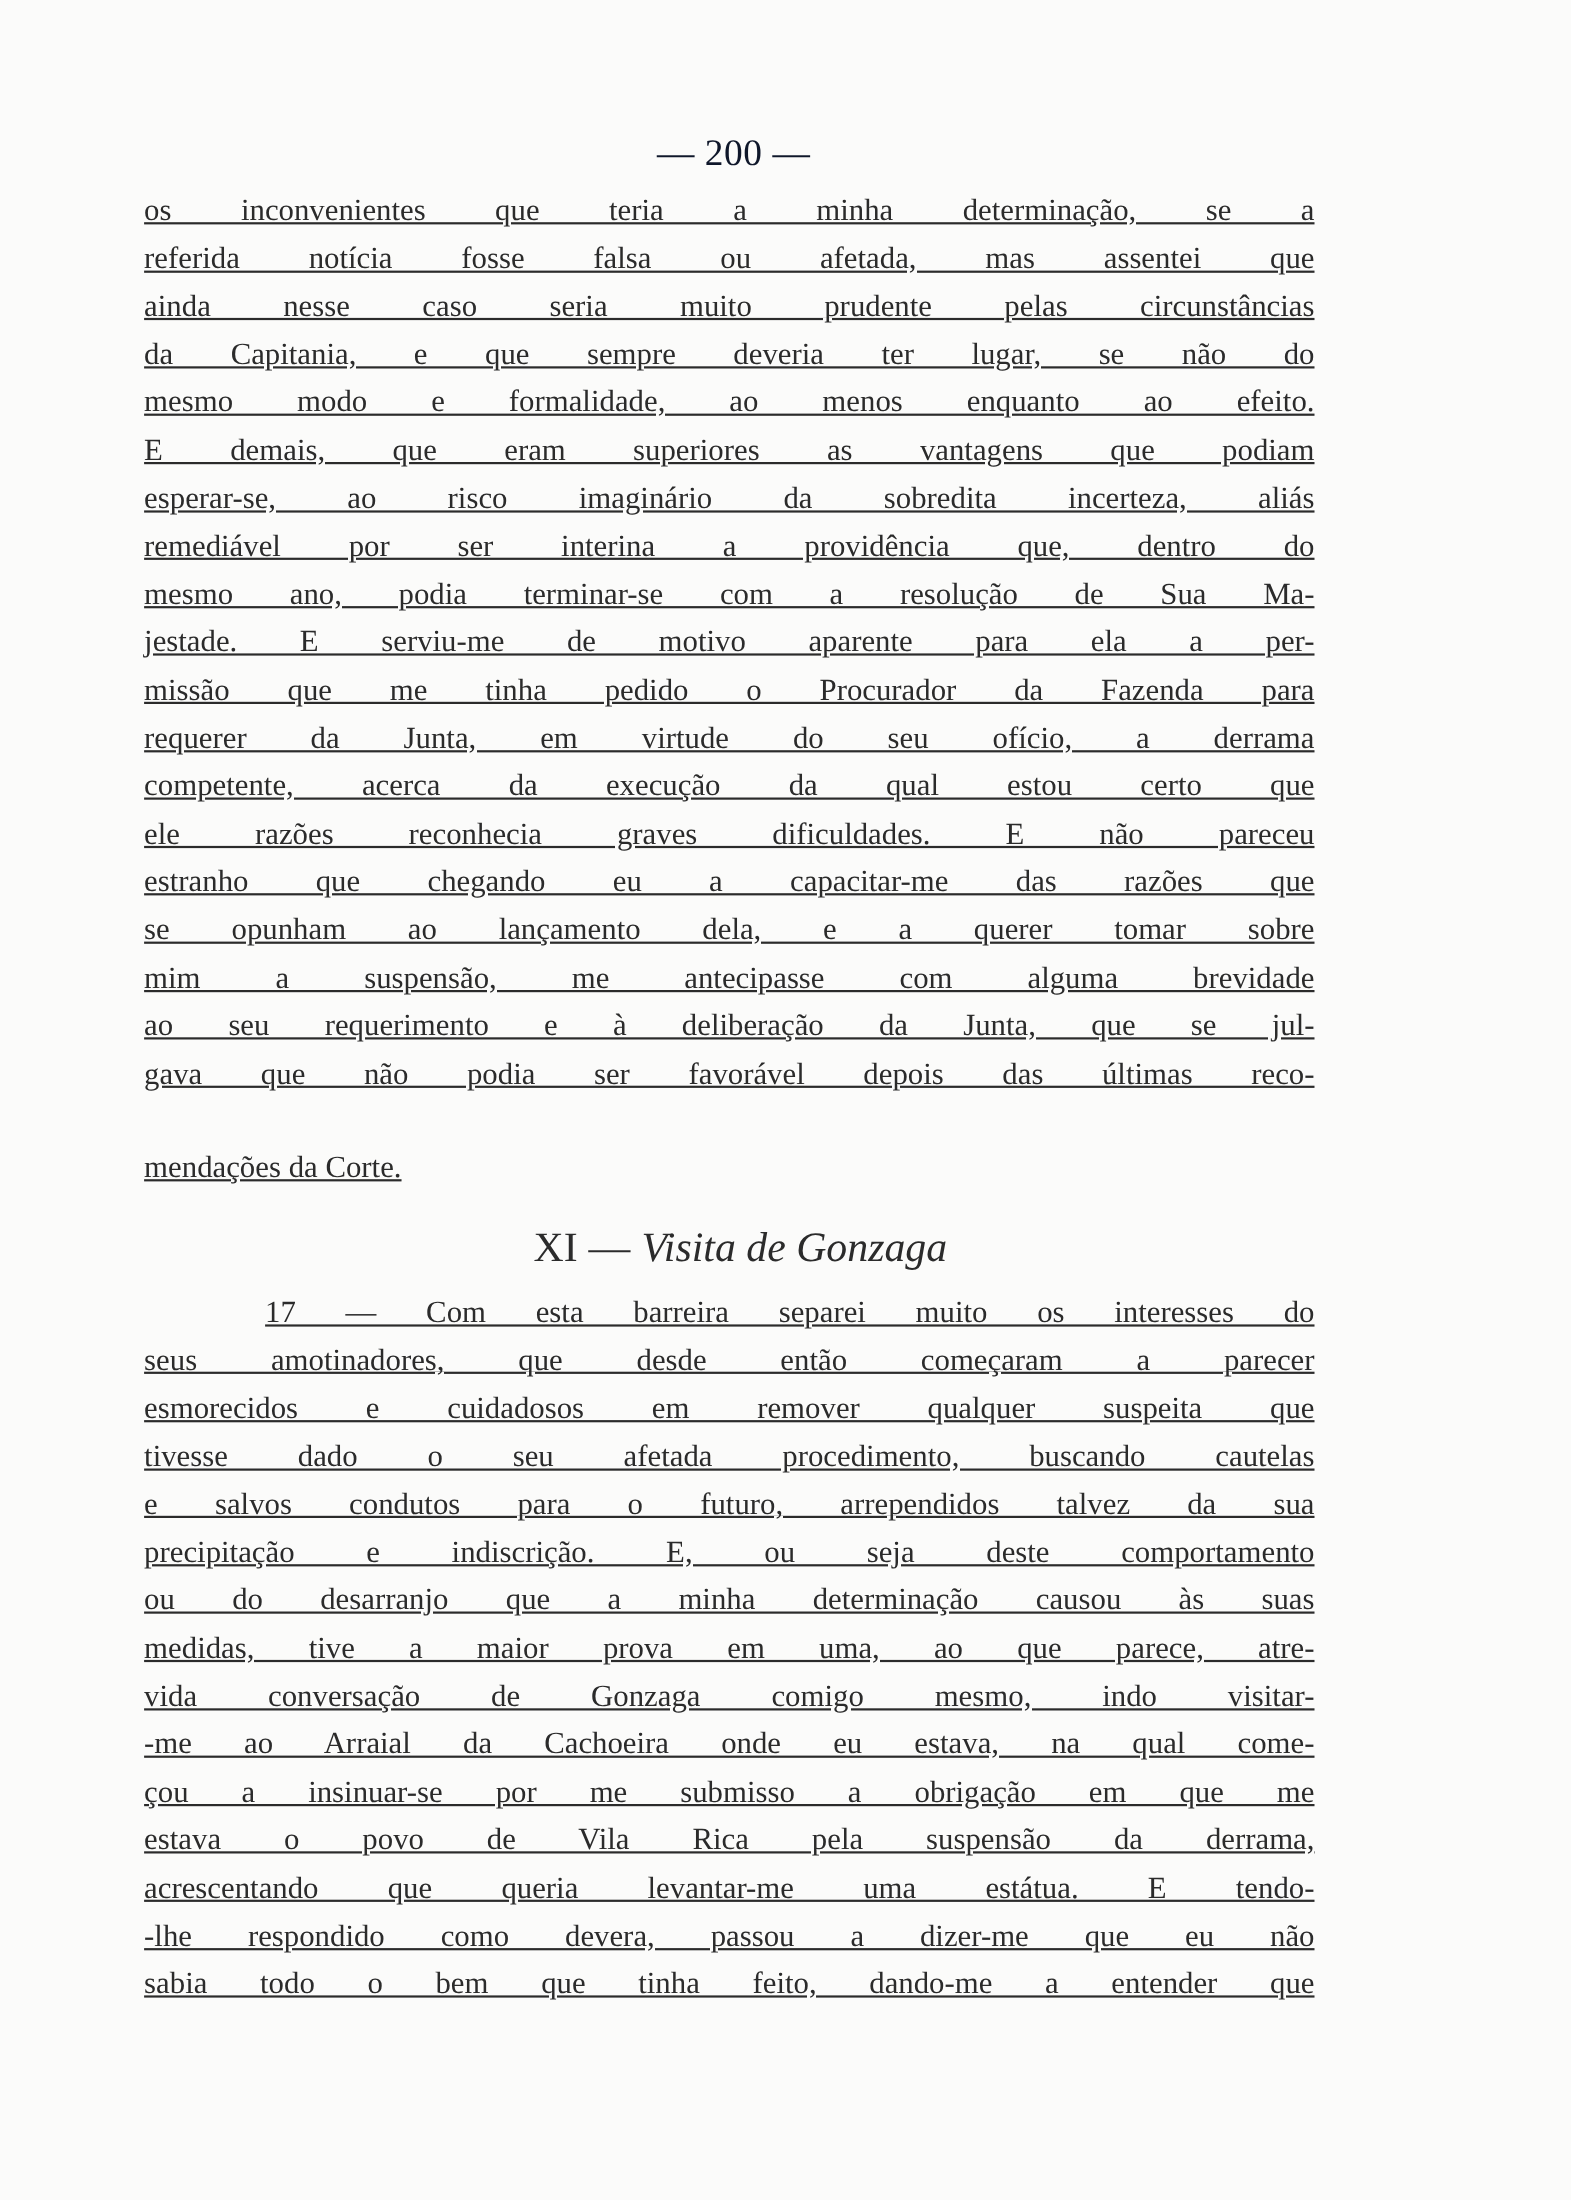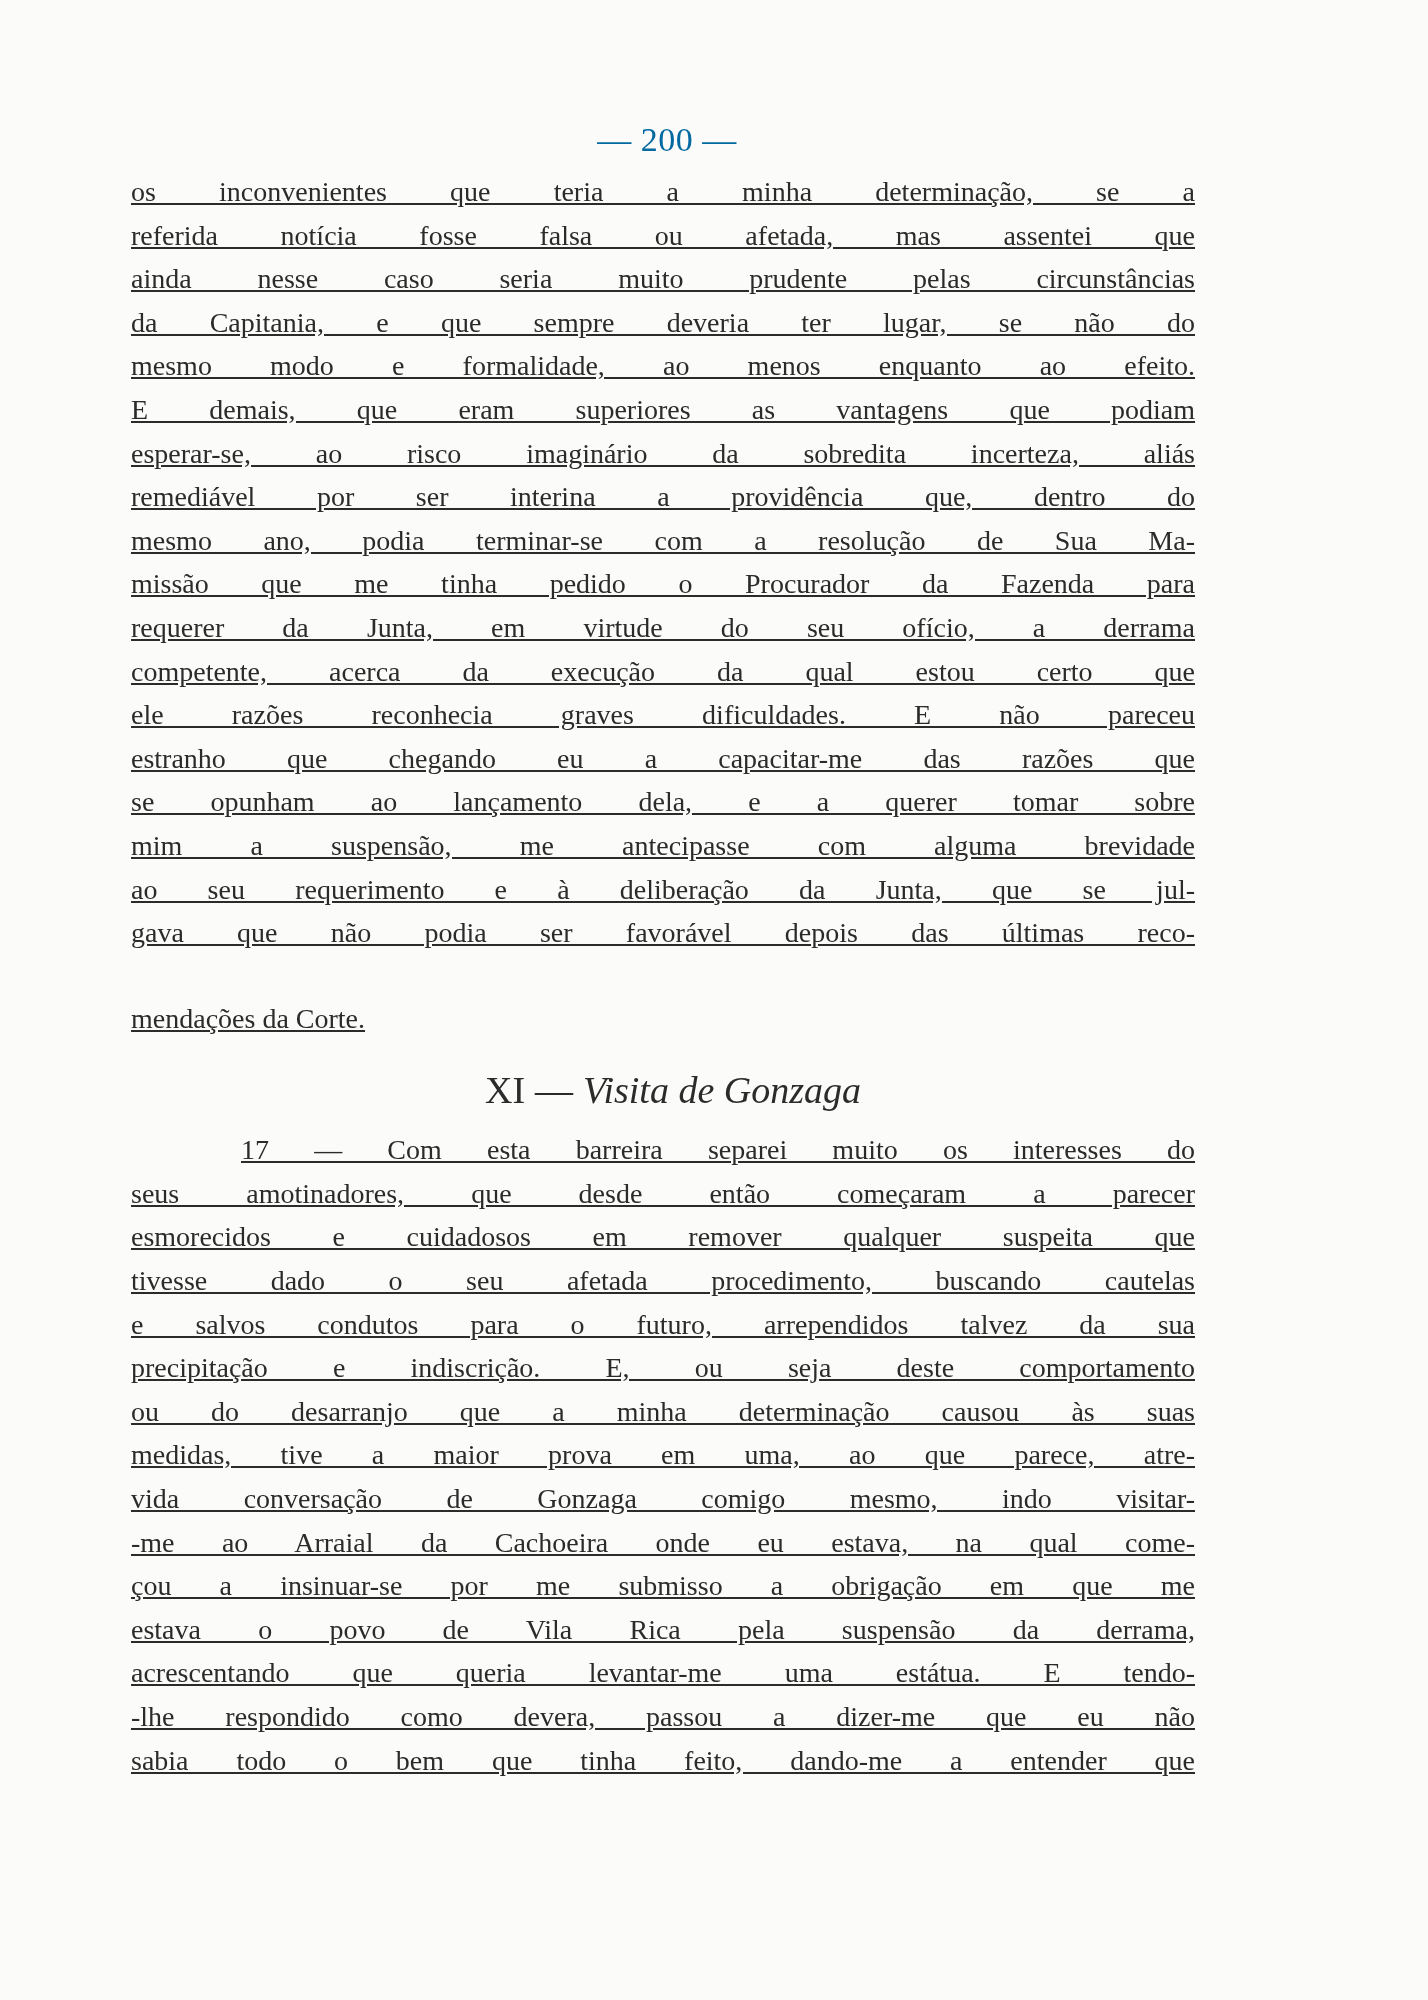--- a/index.html
+++ b/index.html
@@ -21,21 +21,21 @@
       top: 118px;
       width: 1064px;
     }
     .page-number {
       text-align: center;
       font-size: 34px;
       height: 44px;
       line-height: 44px;
       margin: 0 0 8px 0;
       letter-spacing: 0.5px;
-      color: #0369a1;
+      color: #0f172a;
       padding-left: 8px;
     }
     .body-text {
       font-size: 28px;
       line-height: 43.6px;
       text-align: justify;
       margin: 0;
       text-decoration: underline;
     }
     .line {
@@ -80,20 +80,21 @@
   <div class="body-text">
     <span class="line">os inconvenientes que teria a minha determinação, se a</span>
     <span class="line">referida notícia fosse falsa ou afetada, mas assentei que</span>
     <span class="line">ainda nesse caso seria muito prudente pelas circunstâncias</span>
     <span class="line">da Capitania, e que sempre deveria ter lugar, se não do</span>
     <span class="line">mesmo modo e formalidade, ao menos enquanto ao efeito.</span>
     <span class="line">E demais, que eram superiores as vantagens que podiam</span>
     <span class="line">esperar-se, ao risco imaginário da sobredita incerteza, aliás</span>
     <span class="line">remediável por ser interina a providência que, dentro do</span>
     <span class="line">mesmo ano, podia terminar-se com a resolução de Sua Ma-</span>
+    <span class="line">jestade. E serviu-me de motivo aparente para ela a per-</span>
     <span class="line">missão que me tinha pedido o Procurador da Fazenda para</span>
     <span class="line">requerer da Junta, em virtude do seu ofício, a derrama</span>
     <span class="line">competente, acerca da execução da qual estou certo que</span>
     <span class="line">ele razões reconhecia graves dificuldades. E não pareceu</span>
     <span class="line">estranho que chegando eu a capacitar-me das razões que</span>
     <span class="line">se opunham ao lançamento dela, e a querer tomar sobre</span>
     <span class="line">mim a suspensão, me antecipasse com alguma brevidade</span>
     <span class="line">ao seu requerimento e à deliberação da Junta, que se jul-</span>
     <span class="line">gava que não podia ser favorável depois das últimas reco-</span>
     <span class="line last">mendações da Corte.</span>

